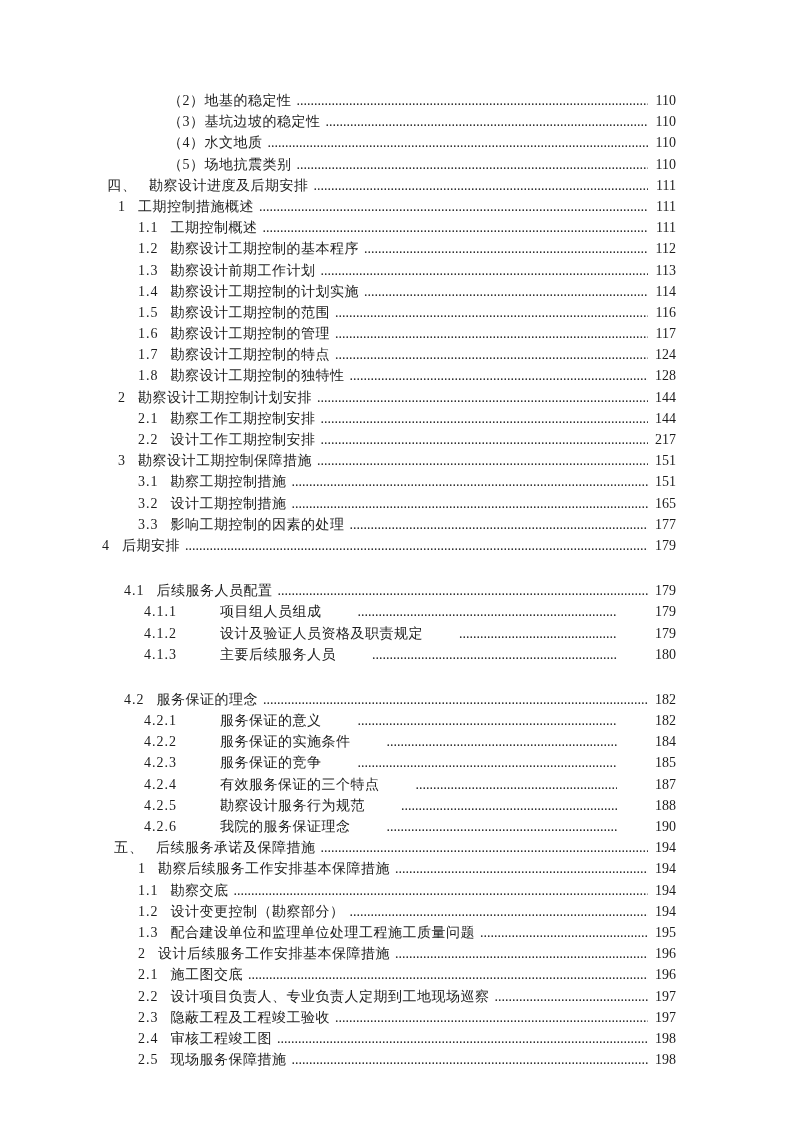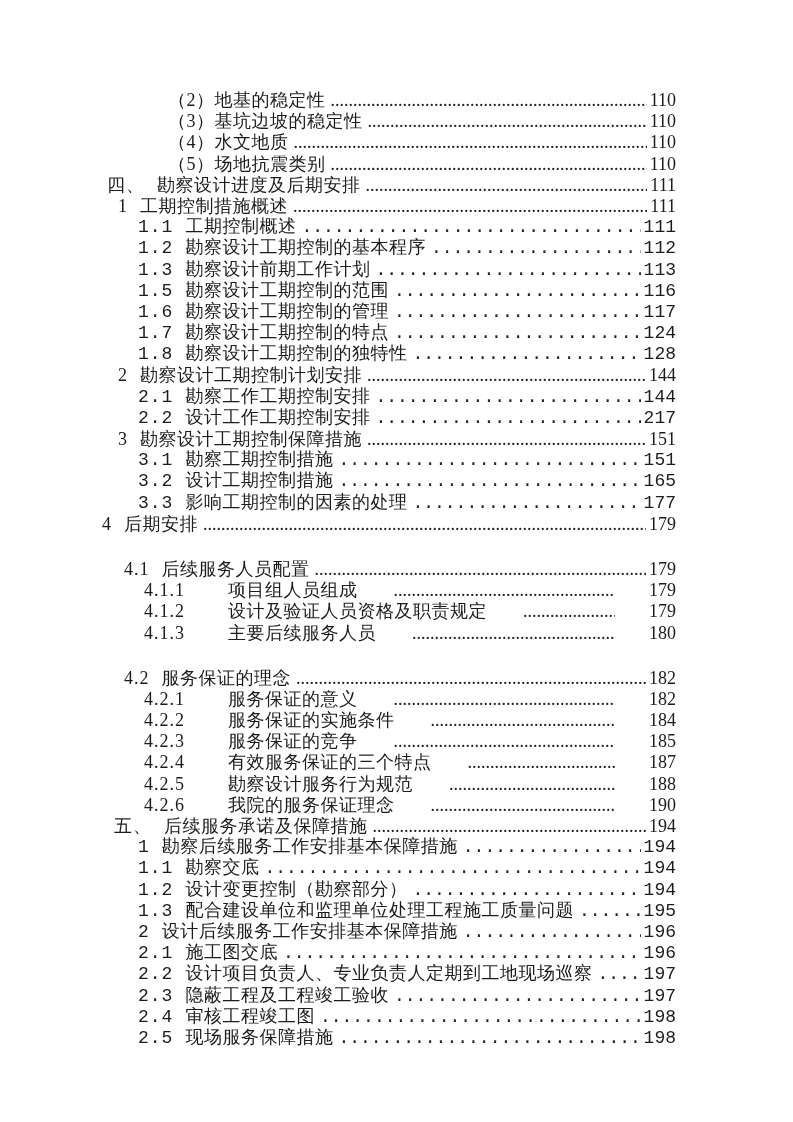--- a/index.html
+++ b/index.html
@@ -25,30 +25,30 @@
     position: absolute;
     left: 100px;
     top: 90px;
     width: 576px;
   }
   .toc-row {
     display: flex;
     align-items: center;
     height: 21.2px;
     line-height: 21.2px;
-    font-size: 18px;
+    font-size: 14px;
     white-space: nowrap;
   }
   
   .ind-0 { padding-left: 2px; }   
   .ind-1 { padding-left: 7px; }   
   .ind-2 { padding-left: 14px; }  
   .ind-3 { padding-left: 18px; }  
   .ind-4 { padding-left: 24px; margin-top: 24px; }  
-  .ind-5 { padding-left: 38px; font-family: Liberation Mono, monospace; }  
+  .ind-5 { padding-left: 38px; }  
   .ind-6 { padding-left: 44px; gap: 31px; }  
   .ind-7 { padding-left: 68px; }  
   .num {
     flex: 0 0 auto;
     margin-right: 12px;
     letter-spacing: 1px;
   }
   .title {
     flex: 0 0 auto;
     letter-spacing: 0.5px;
@@ -130,20 +130,26 @@
     <span class="pageno">112</span>
   </div>
 
   <div class="toc-row ind-5">
     <span class="num">1.3</span>
     <span class="title">勘察设计前期工作计划</span>
     <span class="dots"></span>
     <span class="pageno">113</span>
   </div>
 
+  <div class="toc-row ind-5">
+    <span class="num">1.4</span>
+    <span class="title">勘察设计工期控制的计划实施</span>
+    <span class="dots"></span>
+    <span class="pageno">114</span>
+  </div>
 
   <div class="toc-row ind-5">
     <span class="num">1.5</span>
     <span class="title">勘察设计工期控制的范围</span>
     <span class="dots"></span>
     <span class="pageno">116</span>
   </div>
 
   <div class="toc-row ind-5">
     <span class="num">1.6</span>

